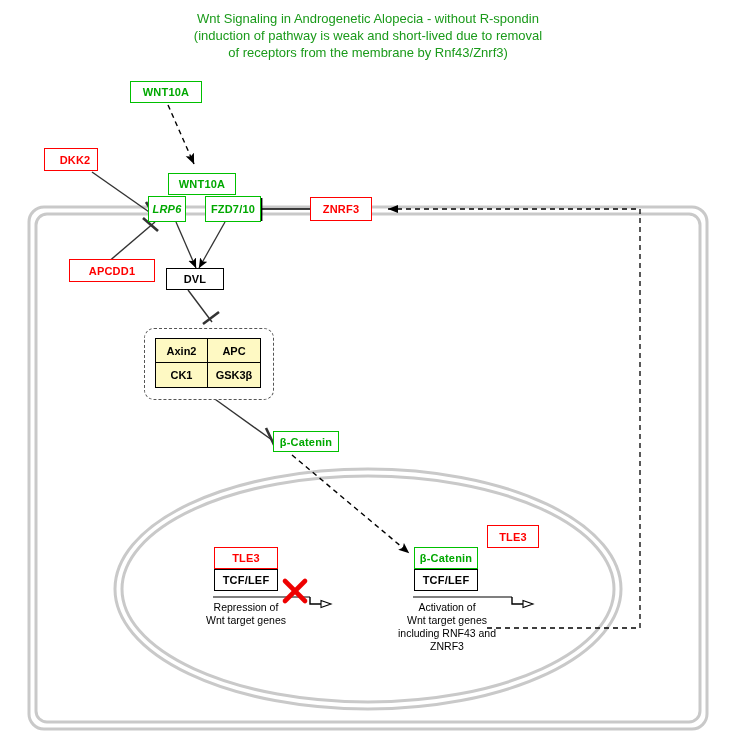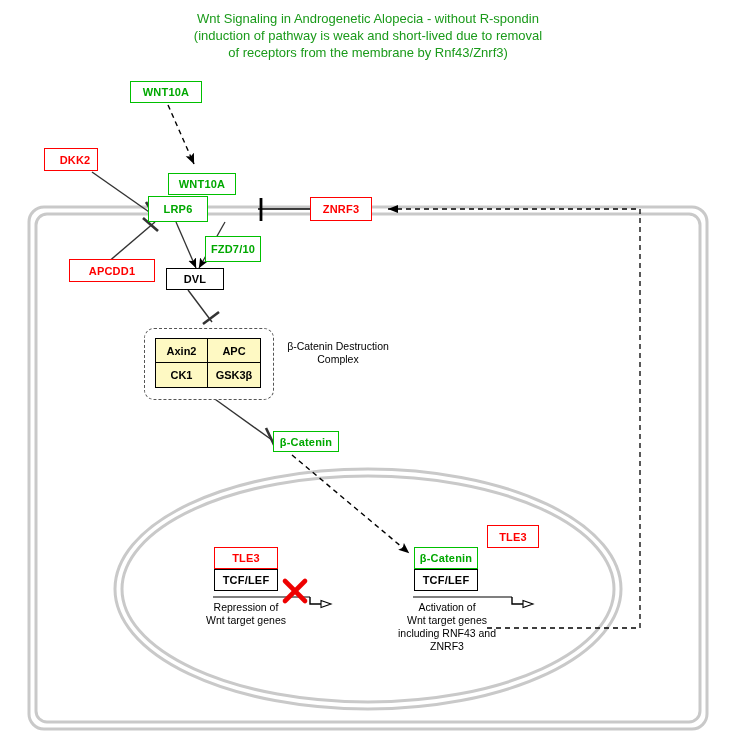--- a/index.html
+++ b/index.html
@@ -177,40 +177,38 @@
   </svg>
 
   <div class="node green" style="left:130px; top:81px; width:72px; height:22px;">WNT10A</div>
 
   <div class="node red" style="left:44px; top:148px; width:54px; height:23px;padding-left:8px;">DKK2</div>
 
   <div class="node red" style="left:69px; top:259px; width:86px; height:23px;">APCDD1</div>
 
   <div class="node green" style="left:168px; top:173px; width:68px; height:22px;">WNT10A</div>
 
-  <div class="node green" style="left:148px; top:196px; width:60px; height:26px;">LRP6</div>
-
-  <div class="node green" style="left:205px; top:196px; width:56px; height:26px;margin-top:40px;">FZD7/10</div>
+  <div class="node green" style="left:148px; top:196px; width:38px; height:26px;font-style:italic;">LRP6</div>
+
+  <div class="node green" style="left:205px; top:196px; width:56px; height:26px;">FZD7/10</div>
 
   <div class="node red" style="left:310px; top:197px; width:62px; height:24px;">ZNRF3</div>
 
   <div class="node black" style="left:166px; top:268px; width:58px; height:22px;">DVL</div>
 
   <div style="position:absolute; left:144px; top:328px; width:128px; height:70px;
               border:1.3px dashed #555555; border-radius:10px; background:#ffffff;"></div>
 
   <div class="dc-grid" style="left:155px; top:338px; width:106px; height:50px;">
     <div class="dc-cell b-r b-b">Axin2</div>
     <div class="dc-cell b-b">APC</div>
     <div class="dc-cell b-r">CK1</div>
     <div class="dc-cell">GSK3β</div>
   </div>
 
-  <div class="plain-label" style="left:277px; top:340px; width:122px;">β-Catenin Destruction
-Complex</div>
 
   <div class="node green" style="left:273px; top:431px; width:66px; height:21px;">β-Catenin</div>
 
   <div class="stack" style="left:214px; top:547px; width:64px;">
     <div class="node red" style="height:22px;">TLE3</div>
     <div class="node black" style="height:22px;">TCF/LEF</div>
   </div>
 
   <div class="stack" style="left:414px; top:547px; width:64px;">
     <div class="node green" style="height:22px;">β-Catenin</div>

